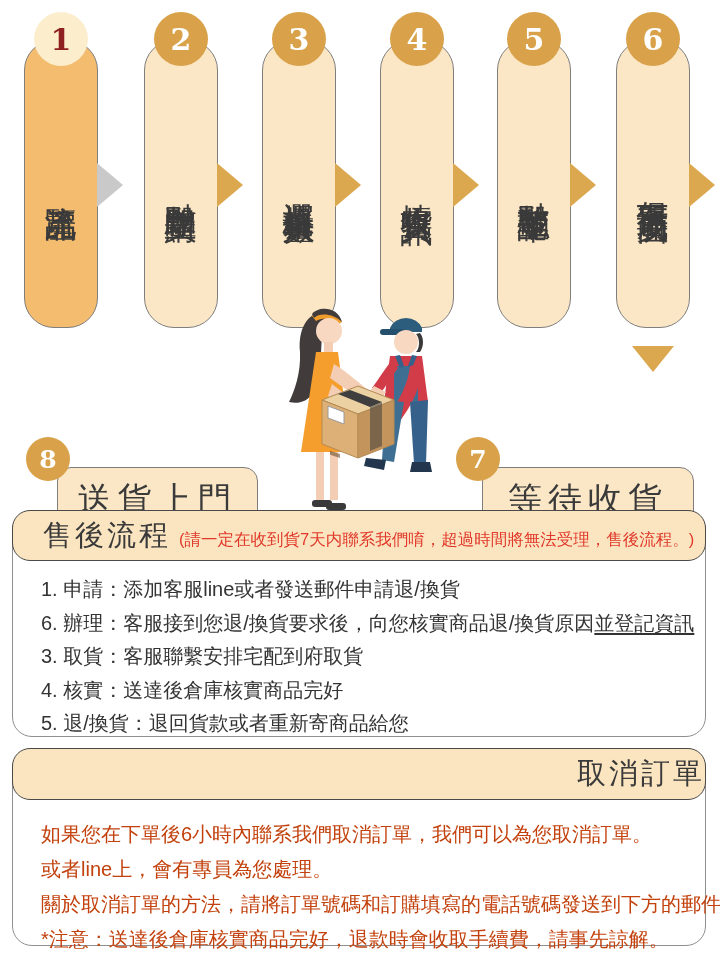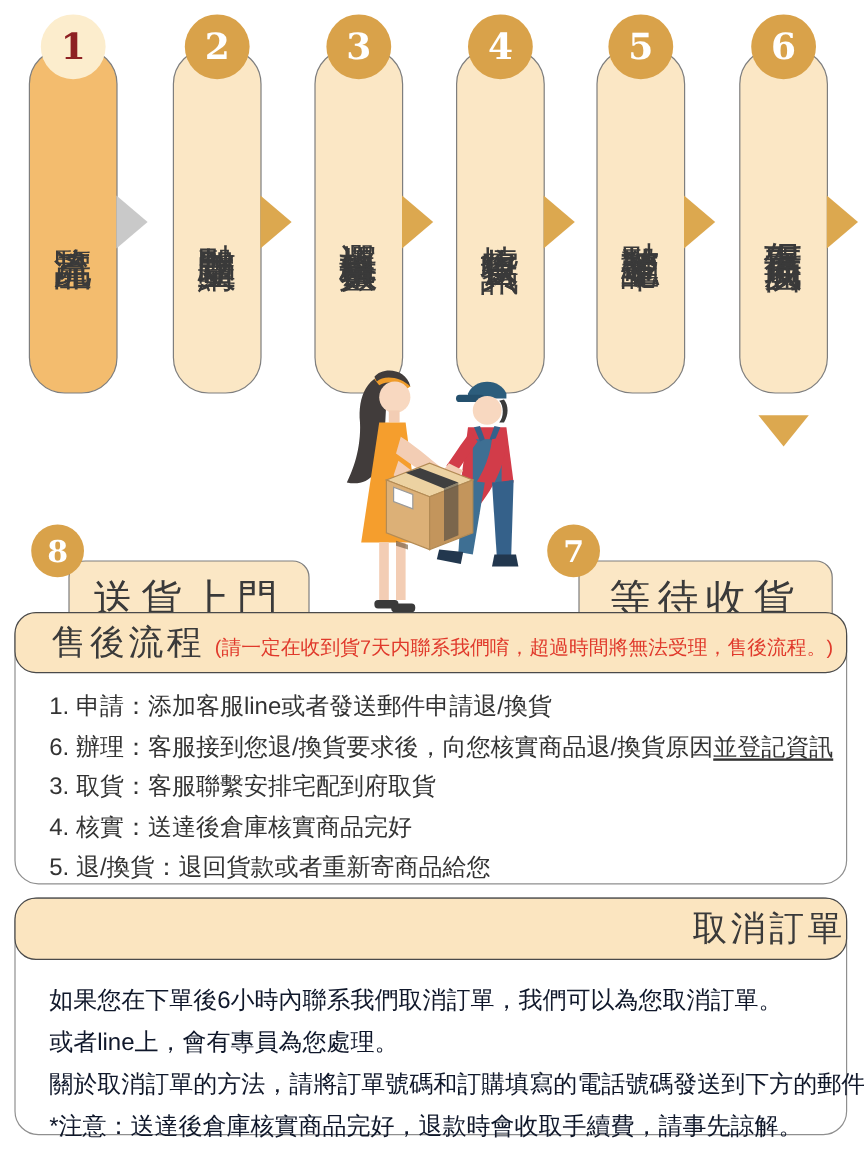--- a/index.html
+++ b/index.html
@@ -52,21 +52,21 @@
   .cancel .sechead{height:52px;justify-content:flex-end;}
   .sec-title{font-size:29px;color:#3a3a3a;font-weight:500;padding-left:30px;
         letter-spacing:3px;align-self:center;}
   .sec-note{font-size:16.5px;color:#e0392b;margin-left:8px;align-self:center;padding-top:8px;}
 
   .aslist{position:absolute;left:28px;top:62px;right:16px;}
   .aslist .li{font-size:20px;color:#333333;line-height:33.5px;white-space:nowrap;}
   .aslist .u{text-decoration:underline;text-underline-offset:3px;}
 
   .cbody{position:absolute;left:28px;top:68px;right:16px;}
-  .cbody .ln{font-size:20px;color:#0f172a;line-height:35px;white-space:nowrap;}
+  .cbody .ln{font-size:20px;color:#c2410c;line-height:35px;white-space:nowrap;}
 
   .illus{position:absolute;left:254px;top:300px;width:210px;height:214px;z-index:5;}
 </style>
 </head>
 <body>
 
 <div class="canvas">
 
   <div id="flow">
       <div class="pill first" style="left: 24px;">

